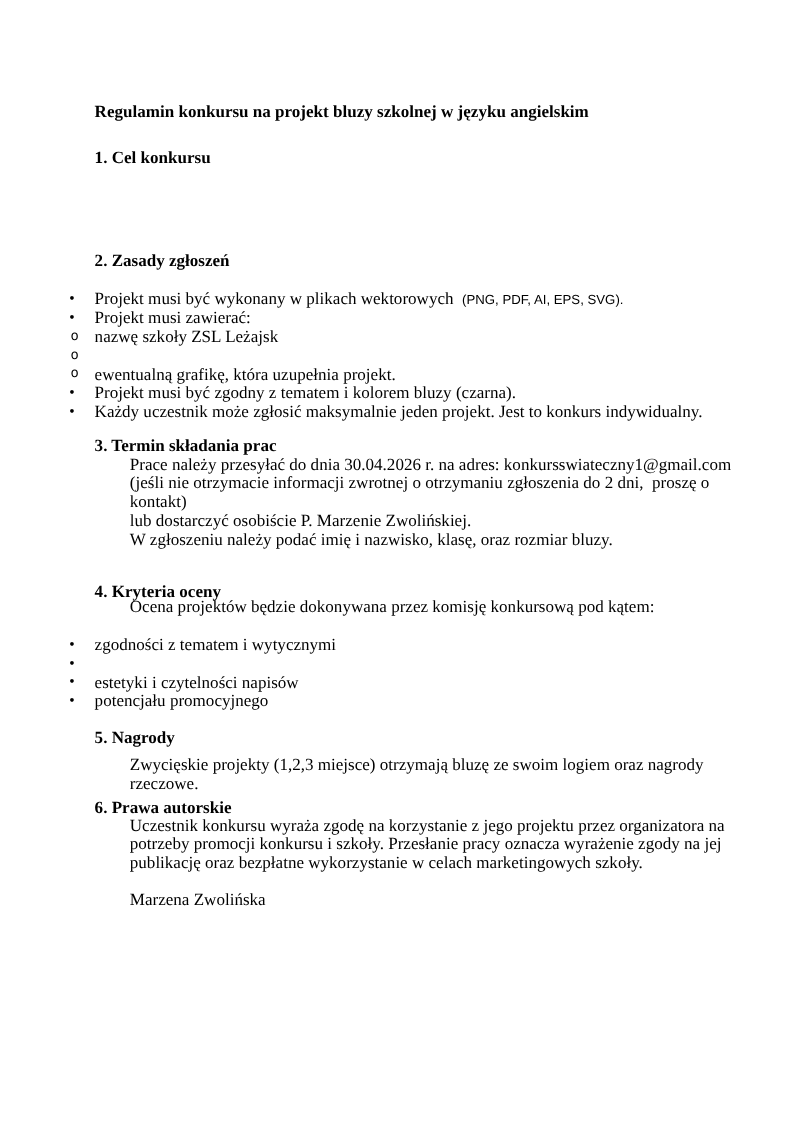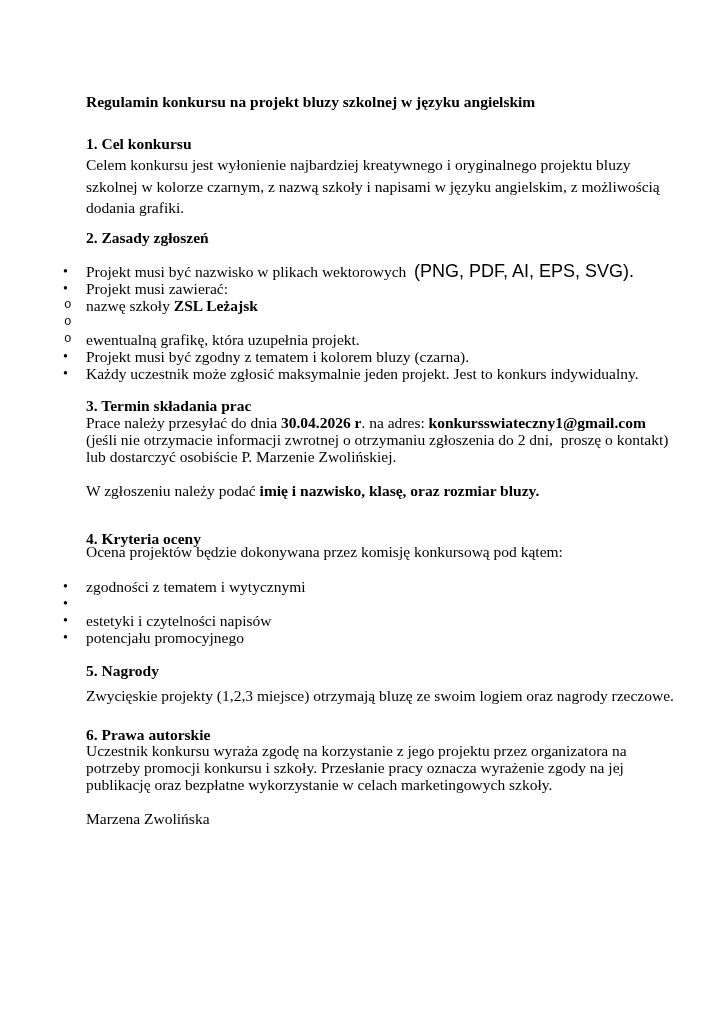--- a/index.html
+++ b/index.html
@@ -9,59 +9,54 @@
     height: 824px;
     background: #ffffff;
     color: #000000;
     font-family: "Liberation Serif", serif;
     font-size: 15.5px;
     overflow: hidden;
   }
   .blk { position: absolute; left: 86px; width: 600px; }
   .hd { font-weight: bold; line-height: 19px; white-space: pre-wrap; }
   .ln15 .line { line-height: 21.5px; white-space: pre-wrap; }
-  .ln10 .line { line-height: 17px; white-space: pre-wrap; }
+  .ln10 .line { line-height: 17px; white-space: pre-wrap; margin-left: 32px; }
   .list { left: 56px; width: 630px; }
   .li { display: flex; line-height: 17px; }
   .mk {
     flex: 0 0 30px;
     width: 30px;
     box-sizing: border-box;
     padding-left: 7px;
     font-size: 14px;
   }
   .mk.sub {
     font-family: "Liberation Mono", monospace;
     font-size: 12.5px;
     padding-left: 8px;
   }
   .li .txt { white-space: pre-wrap; }
-  .b { font-weight: bold; }
-  .sans { font-family: "Liberation Sans", sans-serif; font-size: 18px; }
+  .b { font-weight: normal; }
+  .sans { font-family: "Liberation Sans", sans-serif; font-size: 12px; }
   .seg { white-space: pre-wrap; }
 </style>
 </head>
 <body>
 
 <div class="page">
 
   <div class="blk hd" style="top:92px">Regulamin konkursu na projekt bluzy szkolnej w języku angielskim</div>
 
   <div class="blk hd" style="top:134px">1. Cel konkursu</div>
-  <div class="blk ln15" style="top:154px">
-    <div class="line">Celem konkursu jest wyłonienie najbardziej kreatywnego i oryginalnego projektu bluzy</div>
-    <div class="line">szkolnej w kolorze czarnym, z nazwą szkoły i napisami w języku angielskim, z możliwością</div>
-    <div class="line">dodania grafiki.</div>
-  </div>
 
   <div class="blk hd" style="top:228px">2. Zasady zgłoszeń</div>
   <div class="blk list" style="top:263px">
     <div class="li">
       <span class="mk">•</span>
-      <span class="txt"><span class="seg">Projekt musi być nazwisko w plikach wektorowych  </span><span class="seg sans">(PNG, PDF, AI, EPS, SVG).</span></span>
+      <span class="txt"><span class="seg">Projekt musi być wykonany w plikach wektorowych  </span><span class="seg sans">(PNG, PDF, AI, EPS, SVG).</span></span>
     </div>
     <div class="li">
       <span class="mk">•</span>
       <span class="txt">Projekt musi zawierać:</span>
     </div>
     <div class="li">
       <span class="mk sub">o</span>
       <span class="txt"><span class="seg">nazwę szkoły </span><span class="seg b">ZSL Leżajsk</span></span>
     </div>
     <div class="li">

